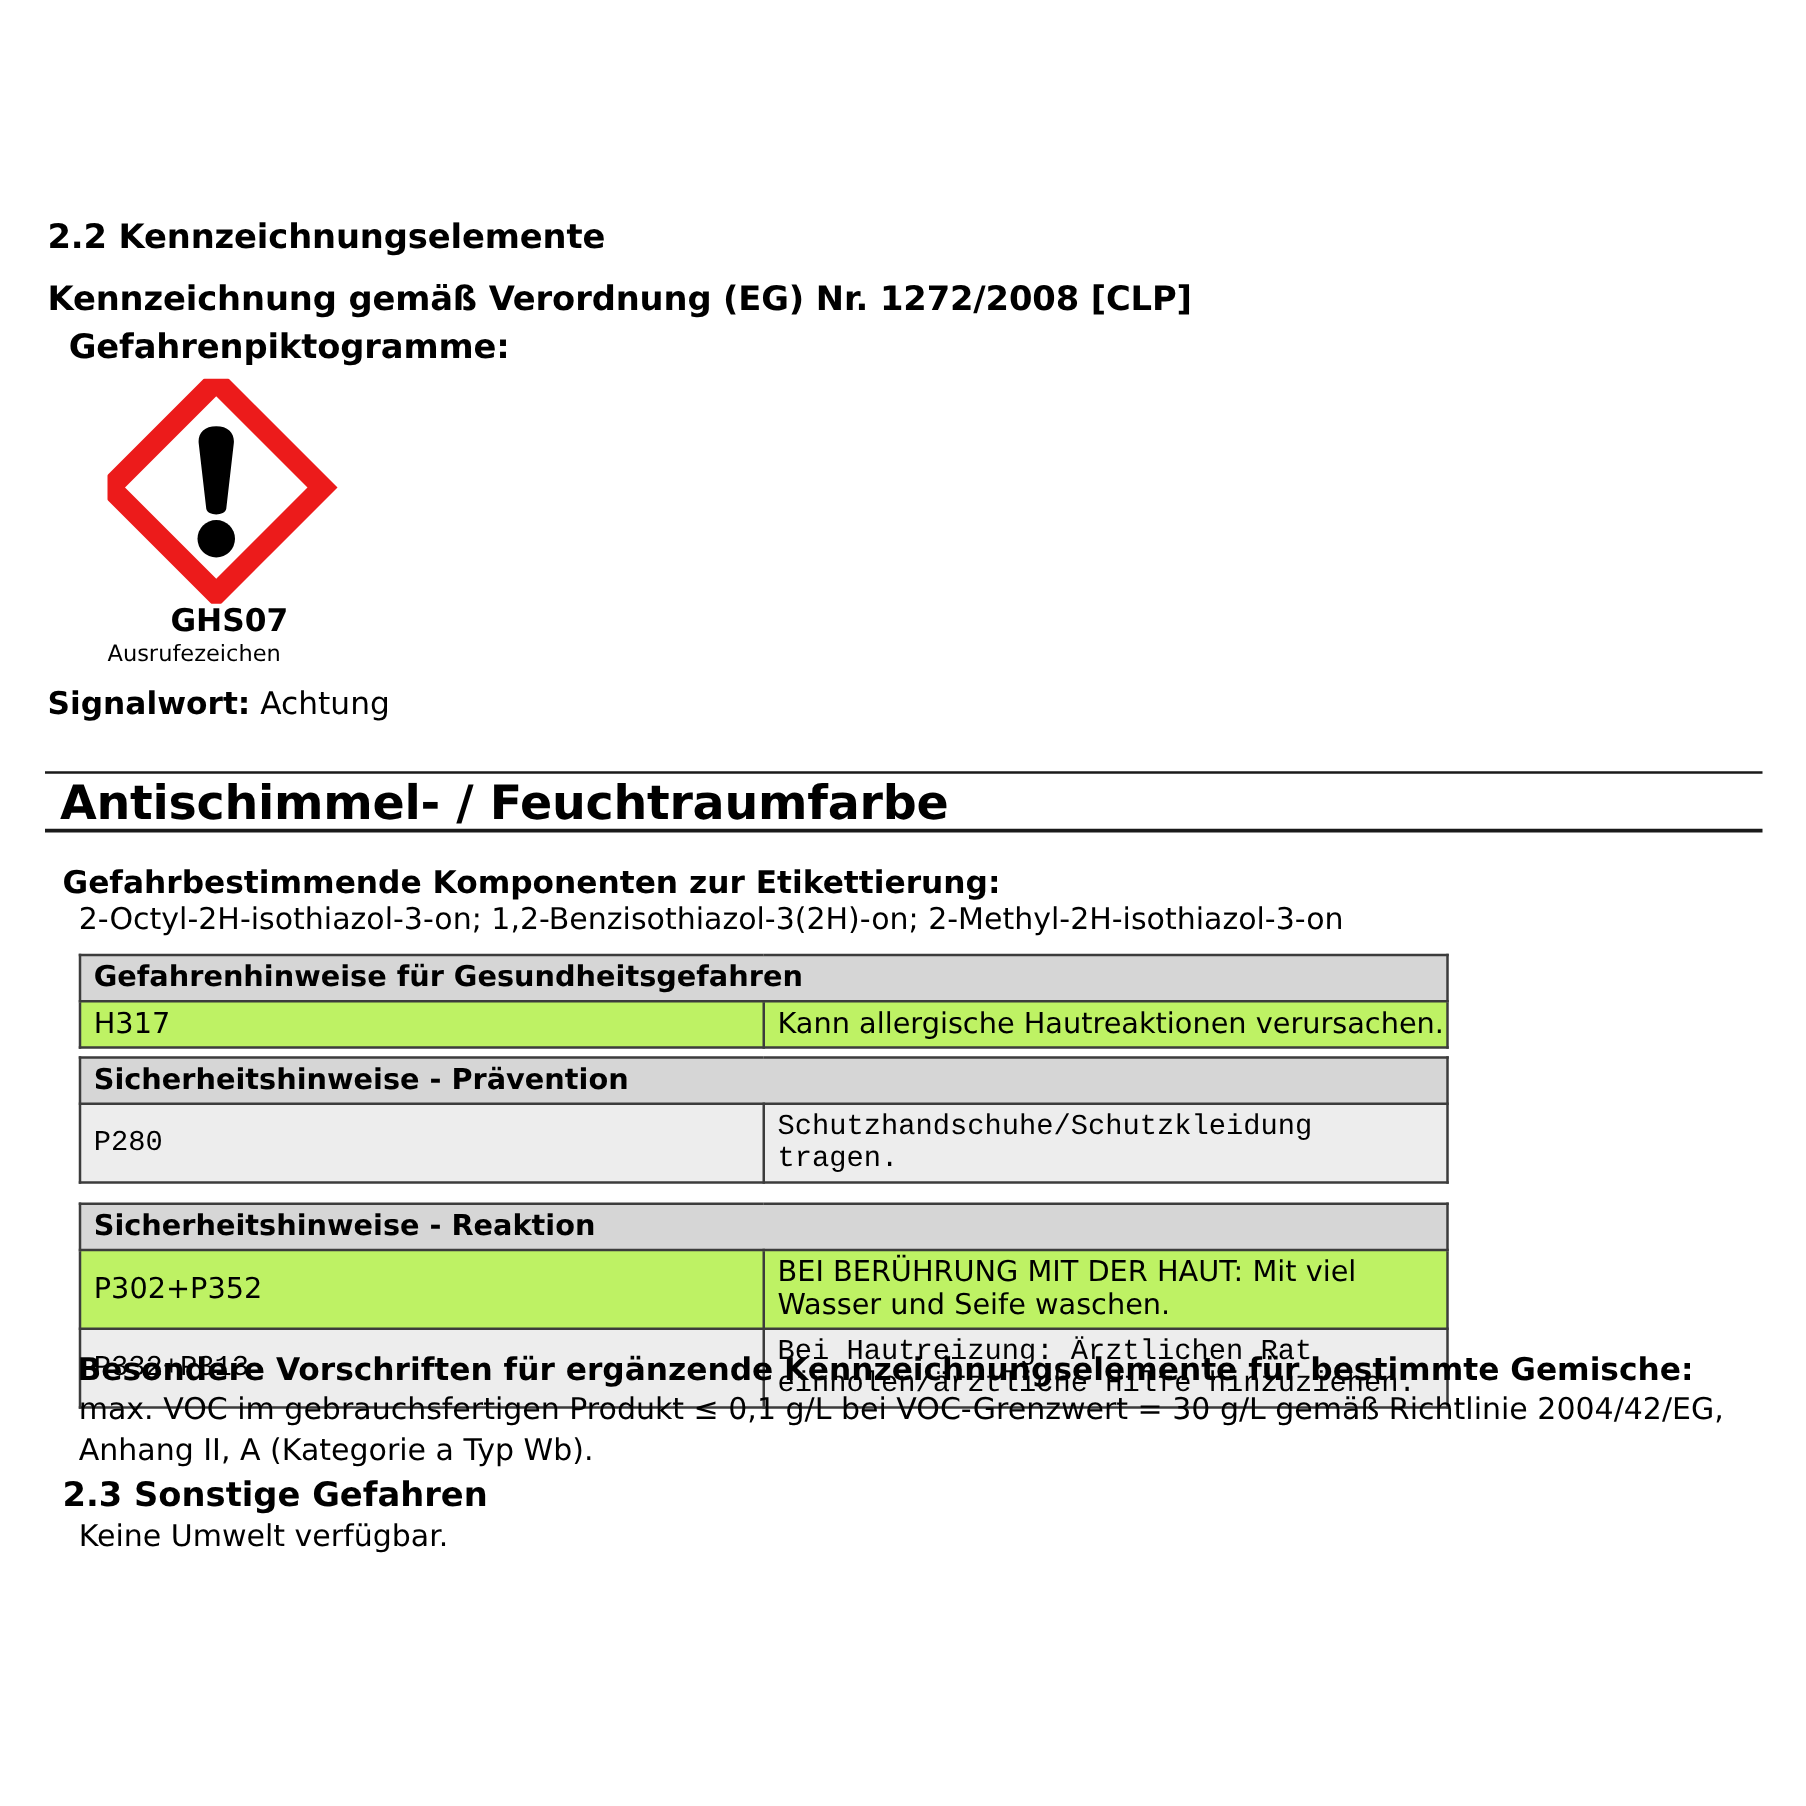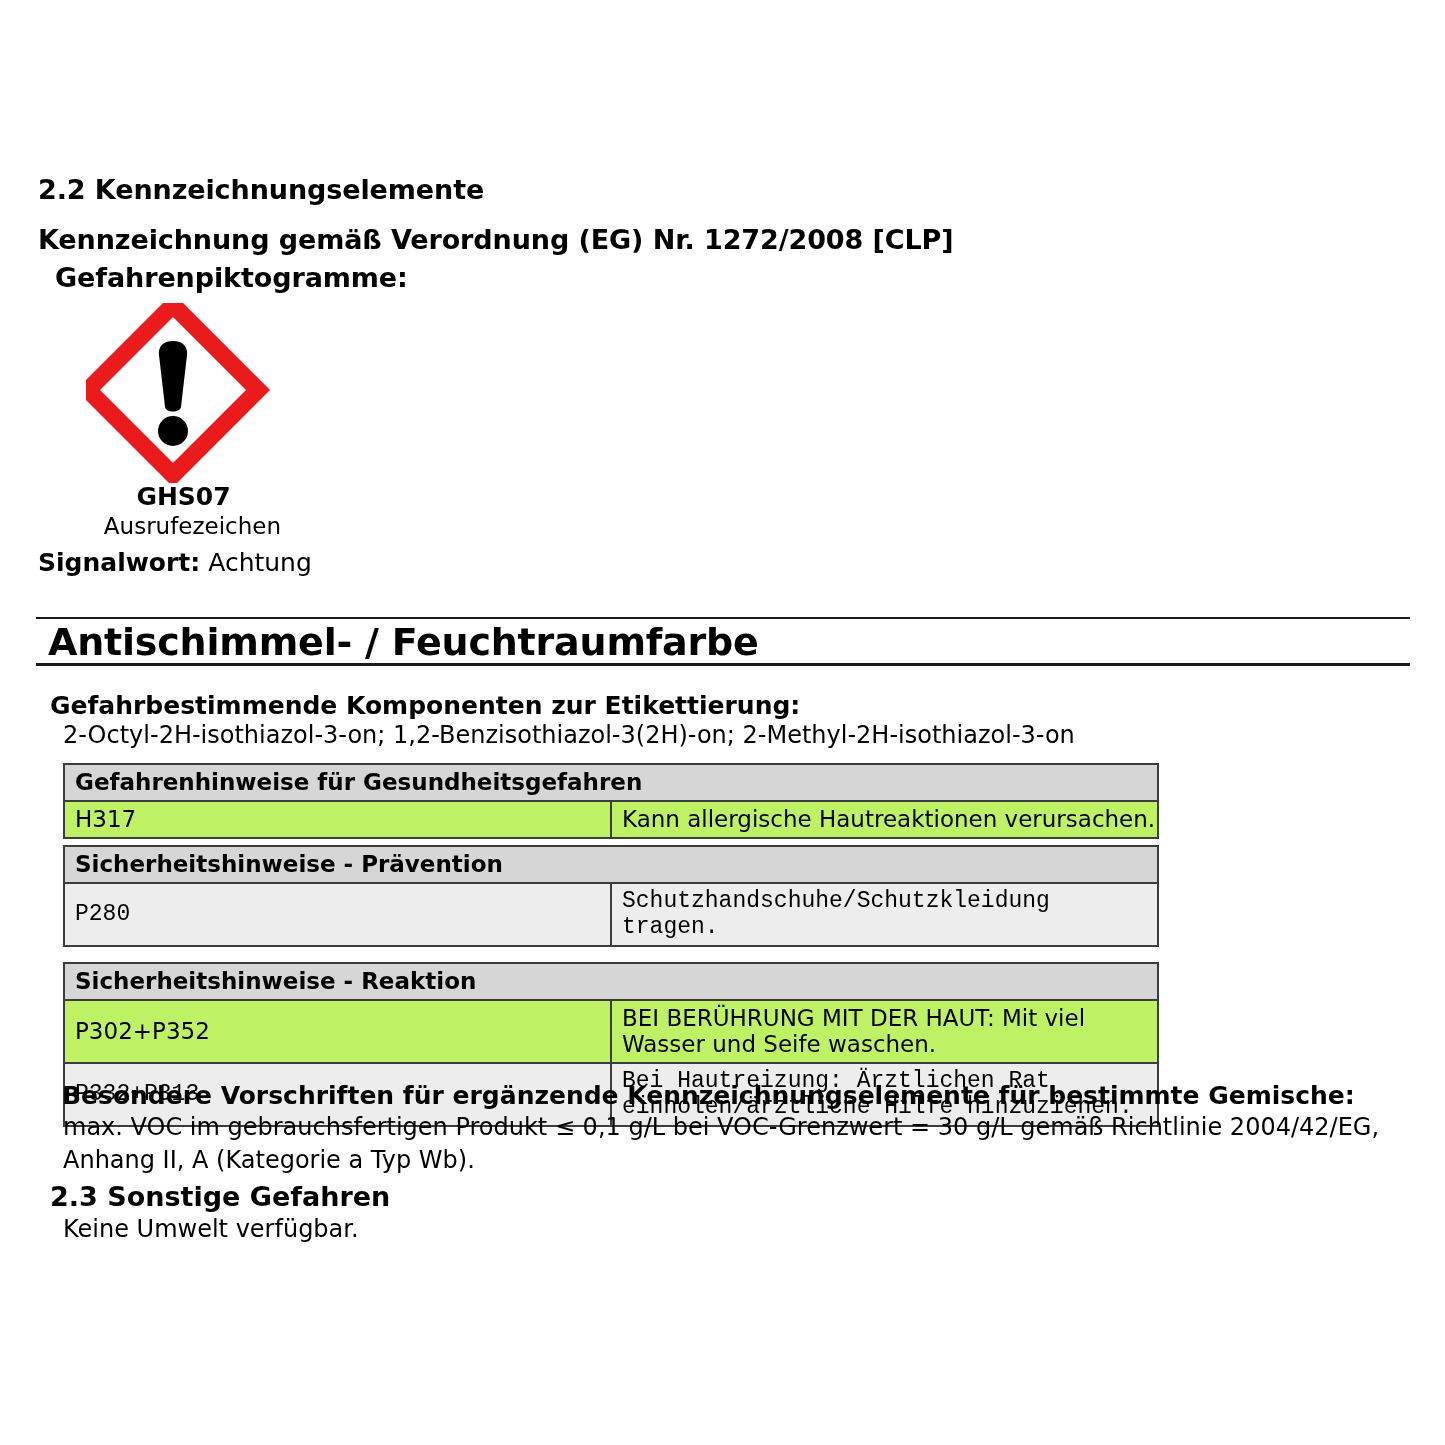--- a/index.html
+++ b/index.html
@@ -52,22 +52,22 @@
     width: 195px;
     text-align: center;
     font-weight: bold;
     font-size: 25px;
   }
   .ghs-name {
     position: absolute;
     left: 86px;
     top: 513px;
     width: 195px;
-    text-align: right;
-    font-size: 23px;
+    text-align: left;
+    font-size: 18px;
   }
   .signalwort {
     position: absolute;
     left: 38px;
     top: 548px;
     font-size: 25px;
     white-space: nowrap;
   }
   .signalwort b { font-weight: bold; }
 

